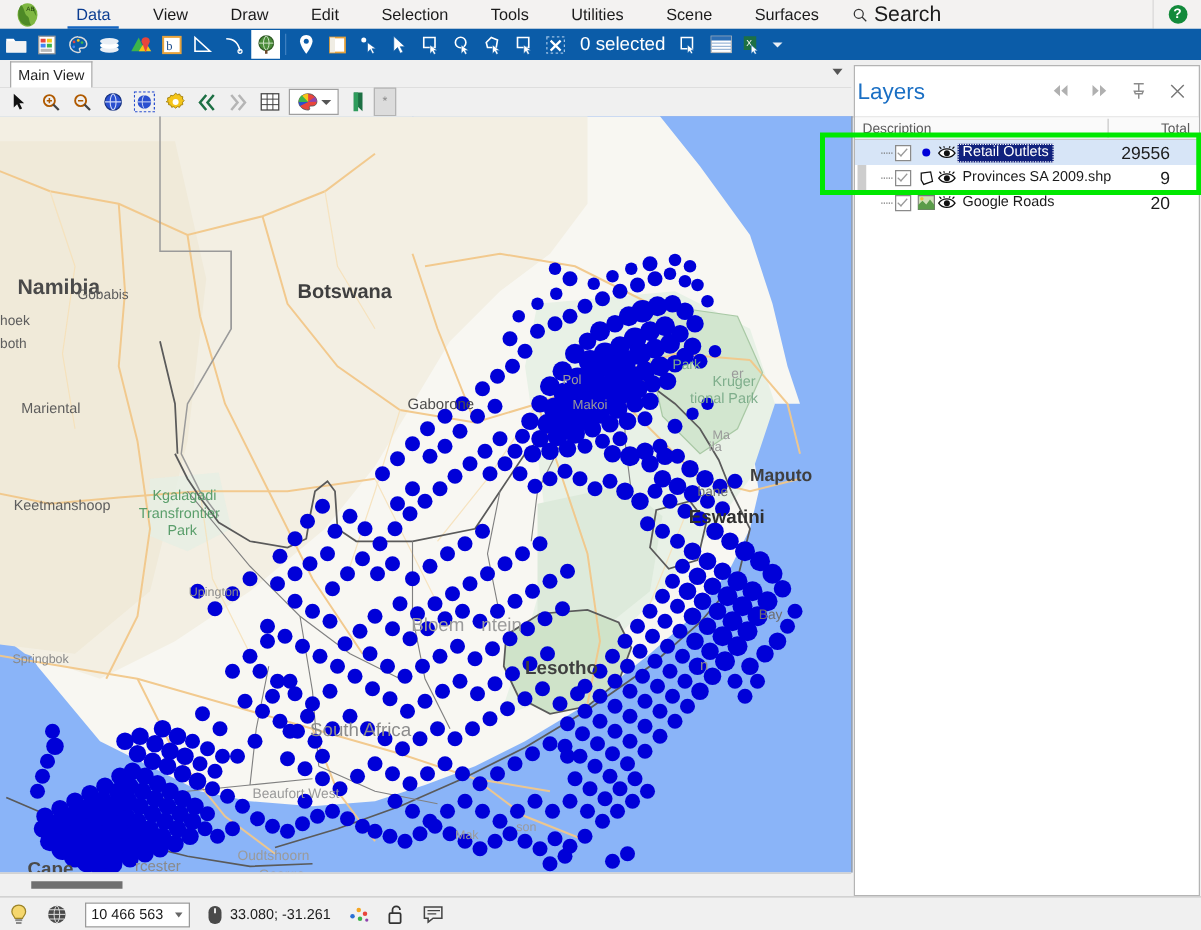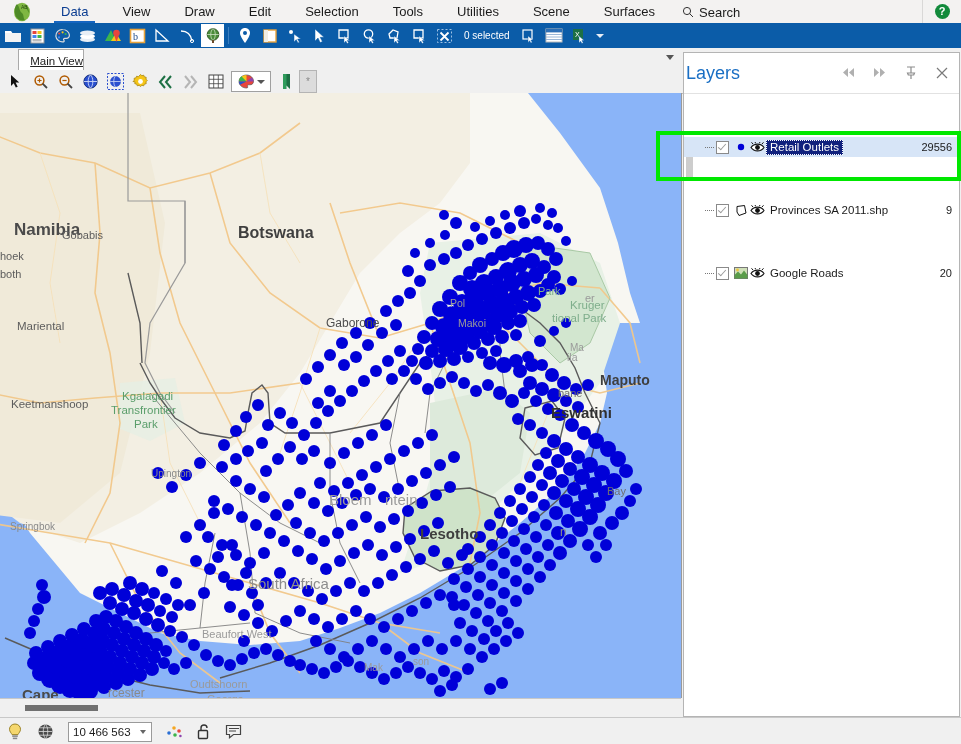--- a/index.html
+++ b/index.html
@@ -10,44 +10,44 @@
 
   
   .menubar{position:absolute;left:0;top:0;width:961px;height:23px;background:#f3f2f1;
            border-bottom:1px solid #d9d8d7;display:flex;align-items:flex-end;}
   .applogo{width:44px;height:22px;display:flex;align-items:center;justify-content:center;}
   .menu-tabs{display:flex;align-items:flex-end;height:23px;}
   .mtab{padding:0 17px;height:22px;line-height:22px;font-size:13px;color:#1b1b1b;cursor:default;
         position:relative;white-space:nowrap;}
   .mtab.active{color:#0b3d91;font-weight:400;}
   .mtab.active:after{content:"";position:absolute;left:10px;right:10px;bottom:0;height:2px;background:#1565c0;}
-  .searchbox{display:flex;align-items:center;gap:5px;padding:0 10px;height:22px;font-size:13px;color:#1b1b1b;}
+  .searchbox{display:flex;align-items:center;gap:5px;padding:0 10px;height:22px;font-size:17px;color:#1b1b1b;}
   .helpbtn{position:absolute;right:0;top:0;width:38px;height:23px;border-left:1px solid #d9d8d7;
            display:flex;align-items:center;justify-content:center;background:#f3f2f1;}
   .hicon{width:15px;height:15px;border-radius:50%;background:#128a3b;color:#fff;font-size:11px;font-weight:bold;
          display:flex;align-items:center;justify-content:center;line-height:1;}
 
   
   .bluebar{position:absolute;left:0;top:23px;width:961px;height:25px;background:#0b5ca8;
            display:flex;align-items:center;}
   .tbtn{width:23px;height:23px;margin:0 1px;display:flex;align-items:center;justify-content:center;
         position:relative;cursor:default;}
   .tbtn.sel{background:#ffffff;}
   .tsep{width:1px;height:17px;background:#3d7fc0;margin:0 3px;}
-  .selcount{color:#fff;font-size:10px;padding:0 7px;white-space:nowrap;}
+  .selcount{color:#fff;font-size:15px;padding:0 7px;white-space:nowrap;}
   .caretbtn{width:16px;height:23px;display:flex;align-items:center;justify-content:center;}
   .caret-d{width:0;height:0;border-left:4px solid transparent;border-right:4px solid transparent;
            border-top:4px solid #e8eef5;}
 
   
   .viewtabs{position:absolute;left:0;top:48px;width:681px;height:22px;background:#f0f0f0;
             border-bottom:1px solid #a9a9a9;}
-  .vtab{position:absolute;left:18px;top:1px;width:64px;height:21px;background:#fff;
+  .vtab{position:absolute;left:8px;top:1px;width:64px;height:21px;background:#fff;
         border:1px solid #a9a9a9;border-bottom:1px solid #fff;font-size:11.5px;color:#222;
-        display:flex;align-items:center;justify-content:flex-end;text-decoration:underline;}
+        display:flex;align-items:center;justify-content:center;}
   .vtab-caret{position:absolute;right:7px;top:7px;width:0;height:0;
               border-left:4px solid transparent;border-right:4px solid transparent;border-top:5px solid #555;}
 
   
   .maptools{position:absolute;left:0;top:70px;width:681px;height:23px;background:#f0f0f0;
             border-bottom:1px solid #bdbdbd;display:flex;align-items:center;padding-left:3px;}
   .mtbtn{width:25px;height:21px;display:flex;align-items:center;justify-content:center;cursor:default;}
   .combo-sym{width:38px;height:19px;border:1px solid #a0a0a0;background:#fff;display:flex;align-items:center;
              justify-content:center;gap:2px;margin:0 3px;}
   .mt-last{width:16px;height:21px;background:#dcdcdc;border:1px solid #b4b4b4;display:flex;
@@ -67,32 +67,32 @@
   .lp-head{position:relative;height:40px;display:flex;align-items:center;padding-left:2px;border-bottom:1px solid #e2e2e2;}
   .lp-title{font-size:18px;color:#1a6fc4;}
   .lp-tools{position:absolute;right:9px;top:11px;display:flex;align-items:center;gap:14px;}
   .lp-ibtn{width:17px;height:17px;display:flex;align-items:center;justify-content:center;color:#9b9b9b;cursor:default;}
   .lp-cols{height:17px;background:#fafafa;border-bottom:1px solid #c8c8c8;display:flex;align-items:center;
            font-size:11px;color:#5a5a5a;position:relative;}
   .col-desc{padding-left:6px;}
   .col-total{position:absolute;right:7px;}
   .col-div{position:absolute;left:202px;top:1px;width:1px;height:15px;background:#c8c8c8;}
   .lp-rows{position:relative;}
-  .lrow{height:20px;display:flex;align-items:center;position:relative;font-size:11.5px;color:#1b1b1b;margin-top:43px;}
+  .lrow{height:20px;display:flex;align-items:center;position:relative;font-size:11.5px;color:#1b1b1b;}
   .lrow.selected .lname{background:#10217d;color:#fff;outline:1px dotted #fff;outline-offset:-1px;}
   .lrow.selected{background:#d7e5f7;}
   .treeline{width:14px;height:20px;position:relative;}
   .treeline:before{content:"";position:absolute;left:3px;top:10px;width:9px;border-top:1px dotted #777;}
   .lchk{width:11px;height:11px;border:1px solid #8a8a8a;background:#fff;position:relative;flex:none;margin-right:4px;}
   .lchk.on:after{content:"";position:absolute;left:3px;top:0px;width:3px;height:7px;border:solid #9a9a9a;
                  border-width:0 1.6px 1.6px 0;transform:rotate(42deg);}
   .lsym{width:16px;height:16px;display:flex;align-items:center;justify-content:center;flex:none;}
   .leye{width:17px;height:16px;display:flex;align-items:center;justify-content:center;flex:none;}
   .lname{padding:0 4px;height:15px;line-height:15px;white-space:nowrap;}
-  .ltotal{position:absolute;right:7px;font-size:11px;color:#1b1b1b;}
+  .ltotal{position:absolute;right:23px;font-size:14px;color:#1b1b1b;}
   .hl-box{position:absolute;left:-28px;top:-6px;width:305px;height:50px;border:4px solid #00e800;
           box-sizing:border-box;pointer-events:none;}
   .lp-vscroll{position:absolute;left:2px;top:0px;width:7px;height:42px;background:#cdcdcd;}
 
   
   .statusbar{position:absolute;left:0;top:717px;width:961px;height:27px;background:#f0f0f0;
              border-top:1px solid #c8c8c8;display:flex;align-items:center;text-align:center;}
   .sb-item{display:flex;align-items:center;height:27px;padding:0 7px;gap:6px;font-size:11.5px;color:#1b1b1b;
            white-space:nowrap;}
   .sb-combo{width:74px;height:18px;border:1px solid #9a9a9a;background:#fff;display:flex;align-items:center;
@@ -1064,20 +1064,25 @@
             </svg>
         </div>
         <div class="lp-ibtn">
           <svg width="12" height="12" viewBox="0 0 12 12">
               <path d="M1 1 L11 11 M11 1 L1 11" stroke="#7a7a7a" stroke-width="1.2"></path>
             </svg>
         </div>
       </div>
     </div>
 
+    <div class="lp-cols">
+      <span class="col-desc">Description</span>
+      <span class="col-div"></span>
+      <span class="col-total">Total</span>
+    </div>
 
     <div class="lp-rows">
       <div class="lp-vscroll"></div>
 
       <div class="lrow selected">
         <span class="treeline" style="margin-left:18px"></span>
         <span class="lchk on"></span>
         <span class="lsym">
           <svg width="12" height="12" viewBox="0 0 12 12">
               <circle cx="6" cy="6" r="3.2" fill="#0000d8"></circle>
@@ -1102,21 +1107,21 @@
               <path d="M2 2.5 L9.5 1.5 L11 9 L4 11.5 L2 8 Z" fill="#fff" stroke="#111" stroke-width="1"></path>
             </svg>
         </span>
         <span class="leye">
           <svg width="15" height="11" viewBox="0 0 15 11">
               <path d="M1 5.5 C4 1 11 1 14 5.5 C11 10 4 10 1 5.5 Z" fill="#fff" stroke="#111" stroke-width="1.1"></path>
               <circle cx="7.5" cy="5.5" r="2.4" fill="#111"></circle>
               <path d="M3 2 L1.5 .3 M5.5 1.2 L5 -.3 M9.5 1.2 L10 -.3 M12 2 L13.5 .3" stroke="#111" stroke-width="1"></path>
             </svg>
         </span>
-        <span class="lname">Provinces SA 2011.shp</span>
+        <span class="lname">Provinces SA 2009.shp</span>
         <span class="ltotal">9</span>
       </div>
 
       <div class="lrow">
         <span class="treeline" style="margin-left:18px"></span>
         <span class="lchk on"></span>
         <span class="lsym">
           <svg width="14" height="12" viewBox="0 0 14 12">
               <rect x="0.5" y="0.5" width="13" height="11" fill="#cfe0b8" stroke="#777"></rect>
               <path d="M0.5 8 L4 4.5 L7 7.5 L10 3.5 L13.5 8 L13.5 11.5 L0.5 11.5 Z" fill="#5a9c4a"></path>
@@ -1152,20 +1157,27 @@
         <path d="M8.5 1.5 C5.5 4 5.5 13 8.5 15.5 M8.5 1.5 C11.5 4 11.5 13 8.5 15.5 M1.5 8.5h14 M2.7 4.8h11.6 M2.7 12.2h11.6" fill="none" stroke="#ddd" stroke-width=".8"></path>
       </svg>
     </div>
     <div class="sb-item">
       <div class="sb-combo">
         <span>10 466 563</span>
         <span class="cc"></span>
       </div>
     </div>
     <div class="sb-item">
+      <svg width="12" height="16" viewBox="0 0 12 16">
+        <rect x="0.8" y="0.8" width="10.4" height="14.4" rx="5" fill="#4a4a4a"></rect>
+        <rect x="5.3" y="2.6" width="1.4" height="4" fill="#fff"></rect>
+      </svg>
+      <span>33.080; -31.261</span>
+    </div>
+    <div class="sb-item">
       <svg width="17" height="15" viewBox="0 0 17 15">
         <circle cx="3" cy="9" r="1.8" fill="#2a6fd4"></circle>
           <circle cx="8" cy="4" r="1.8" fill="#f5a623"></circle>
         <circle cx="13" cy="7" r="1.8" fill="#e8453c"></circle>
           <circle cx="9" cy="11" r="1.8" fill="#3cb44b"></circle>
         <circle cx="14.4" cy="12" r="1.3" fill="#8e44ad"></circle>
       </svg>
     </div>
     <div class="sb-item">
       <svg width="14" height="17" viewBox="0 0 14 17">

